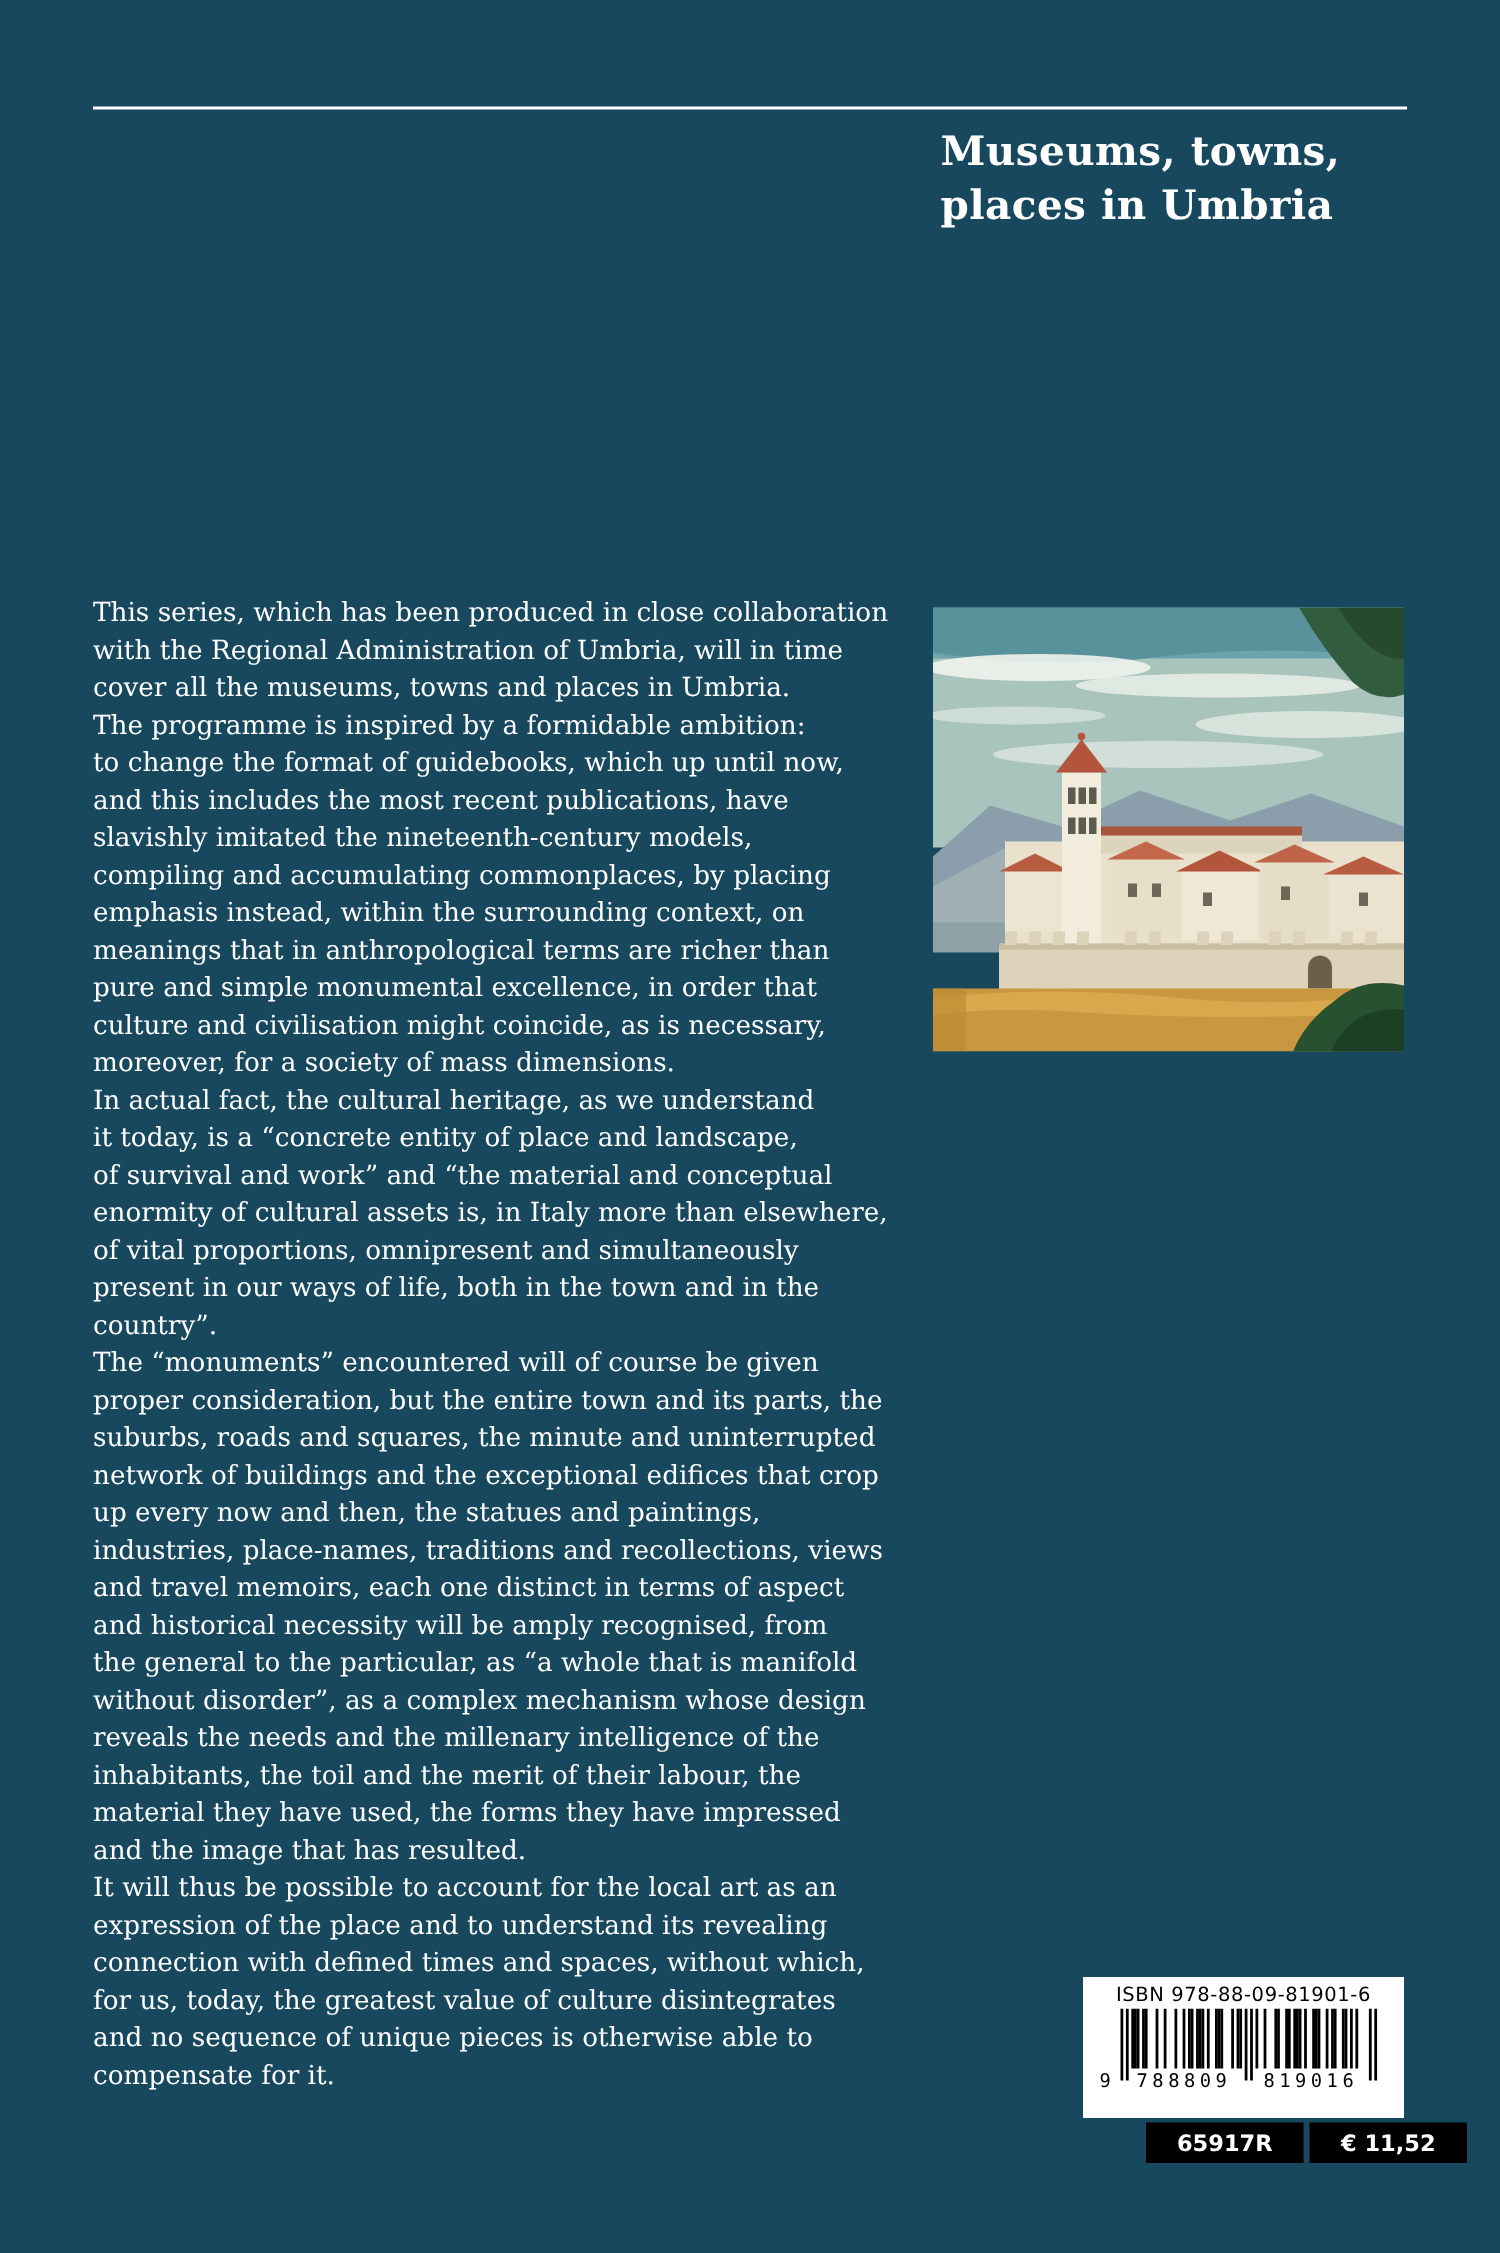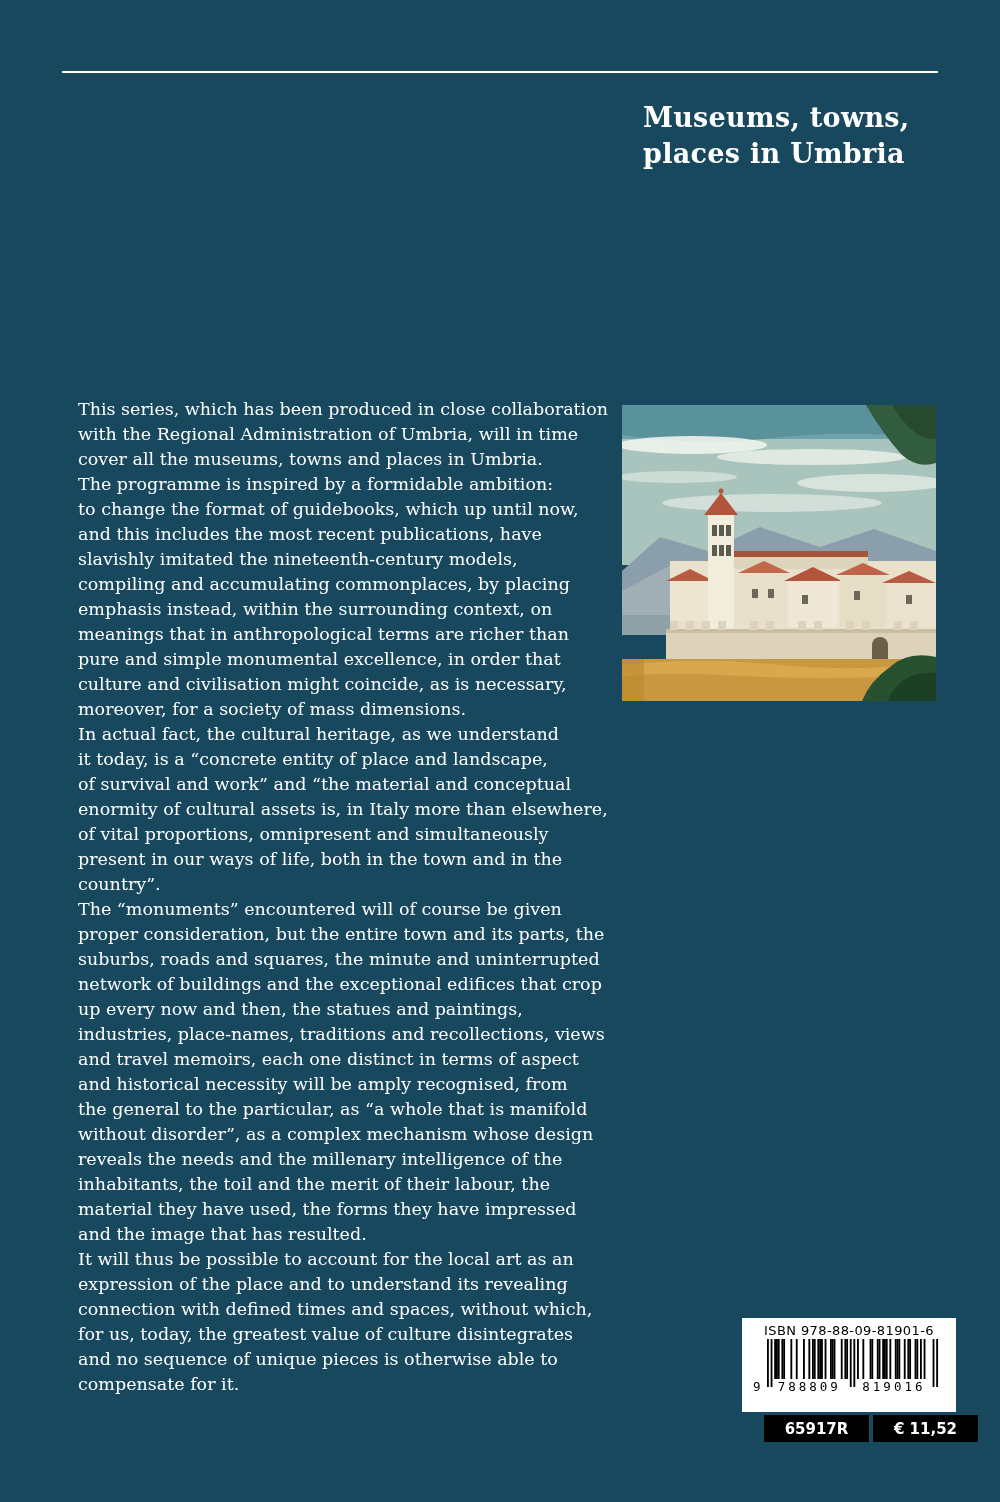--- a/index.html
+++ b/index.html
@@ -14,47 +14,46 @@
   }
   .rule {
     position: absolute;
     left: 62px; top: 71px;
     width: 876px; height: 2px;
     background: #ffffff;
   }
   .title {
     position: absolute;
     left: 627px; top: 84px;
-    margin: 16px;
+    margin: 0;
     color: #ffffff;
     font-size: 27px;
     font-weight: bold;
     line-height: 36px;
     white-space: pre-line;
     letter-spacing: 0.3px;
   }
   .body-text {
     position: absolute;
     left: 62px; top: 397px;
     width: 592px;
     color: #ffffff;
     font-size: 17.5px;
     line-height: 25px;
     white-space: pre-line;
-    margin-left: 16px;
   }
   .painting {
     position: absolute;
     left: 622px; top: 405px;
     width: 314px; height: 296px;
   }
   .painting svg { display: block; }
   .isbn-panel {
     position: absolute;
-    left: 742px; top: 1318px;
+    left: 722px; top: 1318px;
     width: 214px; height: 94px;
     background: #ffffff;
     text-align: center;
     box-sizing: border-box;
   }
   .isbn-label {
     font-family: "DejaVu Sans", sans-serif;
     font-size: 13px;
     color: #000;
     padding-top: 5px;

